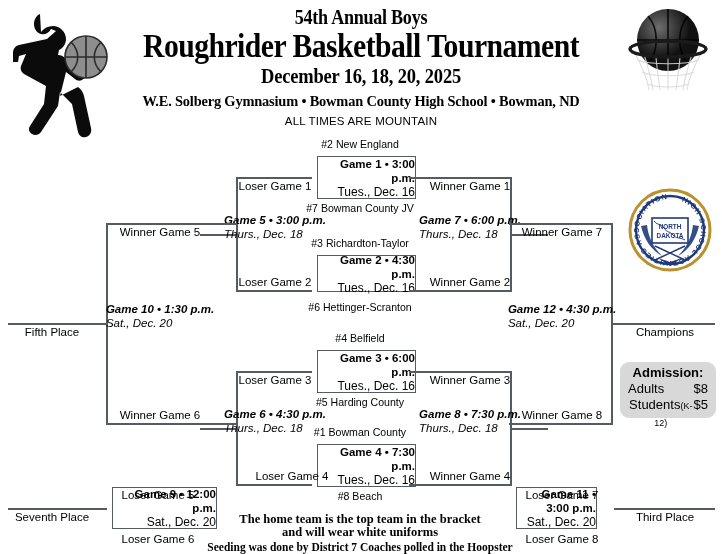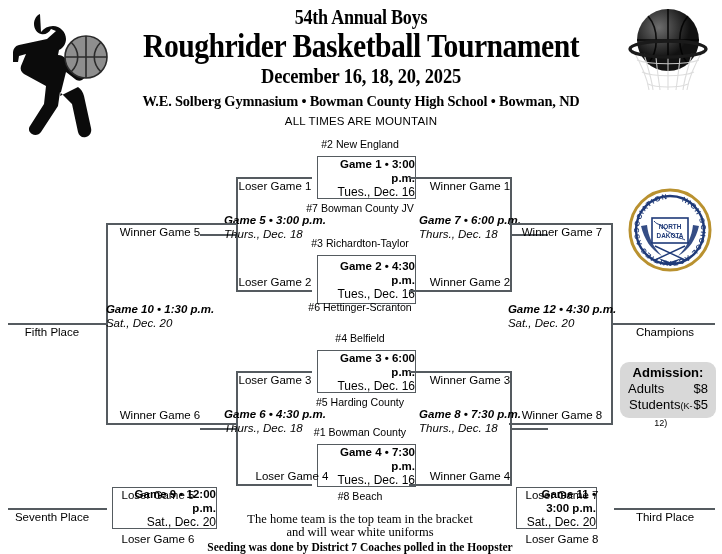--- a/index.html
+++ b/index.html
@@ -75,21 +75,21 @@
     text-align:center;box-sizing:border-box;padding:3px 4px 4px 4px;
   }
   #admission .adm-title{font-size:13px;font-weight:bold;line-height:16px;}
   #admission .adm-row{font-size:13px;line-height:16px;display:flex;
                       justify-content:space-between;padding:0 4px;}
   #admission .adm-row .sub{font-size:9px;}
 
   
   .note-bold{
     position:absolute;text-align:center;transform:translateX(-50%);
-    font-family:"Liberation Serif", serif;font-weight:normal;
+    font-family:"Liberation Serif", serif;font-weight:bold;
     font-size:12.5px;line-height:14px;white-space:nowrap;
   }
   .note-sm{
     position:absolute;text-align:center;transform:translateX(-50%);
     font-family:"Liberation Serif", serif;font-weight:bold;
     font-size:11.5px;line-height:13px;white-space:nowrap;
   }
 
   
   #player-art{left:2px;top:2px;width:125px;height:160px;}
@@ -156,21 +156,21 @@
   <text x="42" y="50" text-anchor="middle" font-size="6.4" font-weight="bold" fill="#1f3a78" font-family="Liberation Sans, sans-serif">DAKOTA</text>
 </svg>
 
 <div class="gamebox" id="box-g1" style="left:311px;top:156px;width:99px;height:43px;">
   <div class="g-time">Game 1 • 3:00 p.m.</div>
   <div class="g-date">Tues., Dec. 16</div>
 </div>
 <div class="seed" style="left:360px;top:138px;"><span>#2 New England</span></div>
 <div class="seed" style="left:360px;top:202px;"><span>#7 Bowman County JV</span></div>
 
-<div class="gamebox" id="box-g2" style="left:311px;top:255px;width:99px;height:49px;">
+<div class="gamebox" id="box-g2" style="left:311px;top:255px;width:99px;height:37px;">
   <div class="g-time">Game 2 • 4:30 p.m.</div>
   <div class="g-date">Tues., Dec. 16</div>
 </div>
 <div class="seed" style="left:360px;top:237px;"><span>#3 Richardton-Taylor</span></div>
 <div class="seed" style="left:360px;top:301px;"><span>#6 Hettinger-Scranton</span></div>
 
 <div class="gamebox" id="box-g3" style="left:311px;top:350px;width:99px;height:43px;">
   <div class="g-time">Game 3 • 6:00 p.m.</div>
   <div class="g-date">Tues., Dec. 16</div>
 </div>

